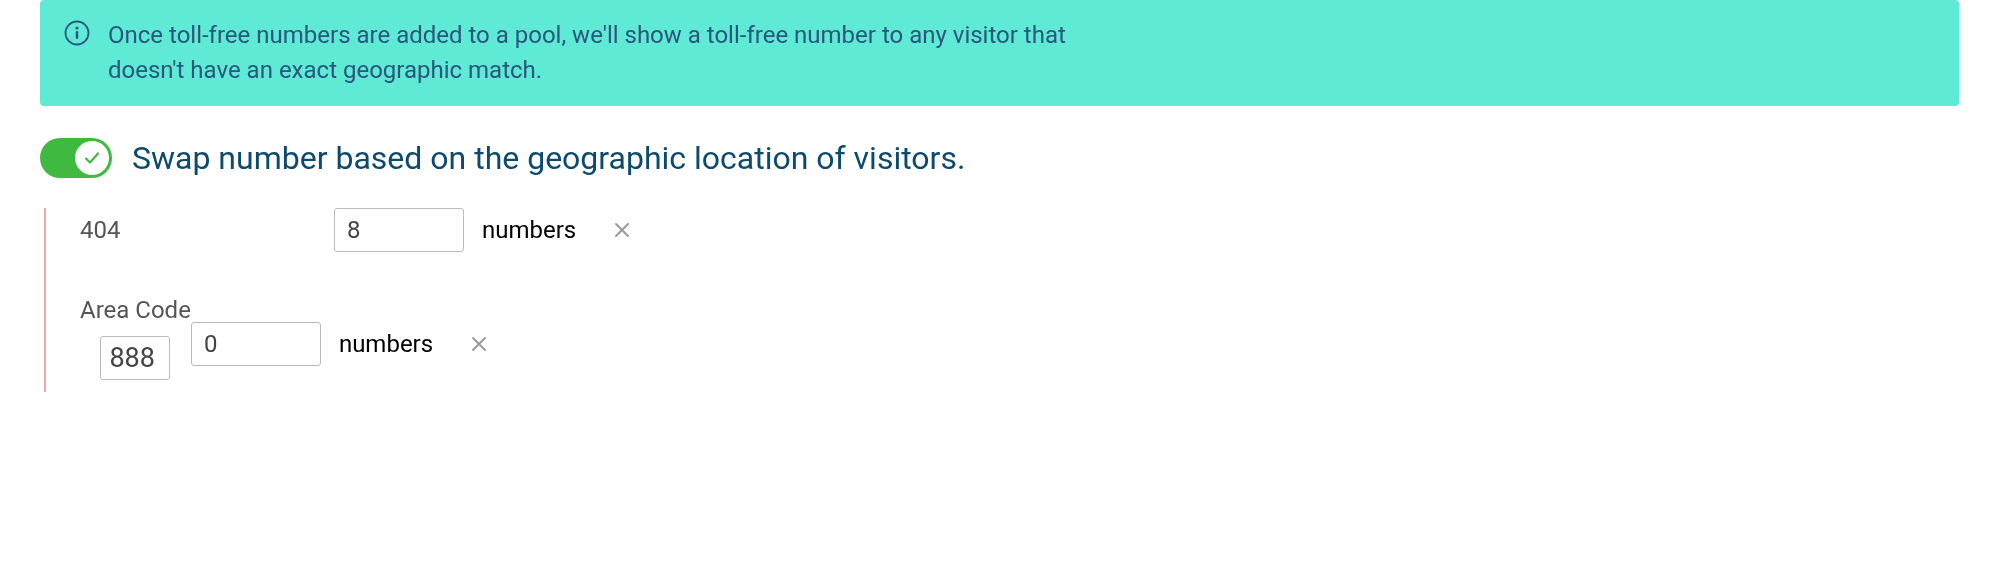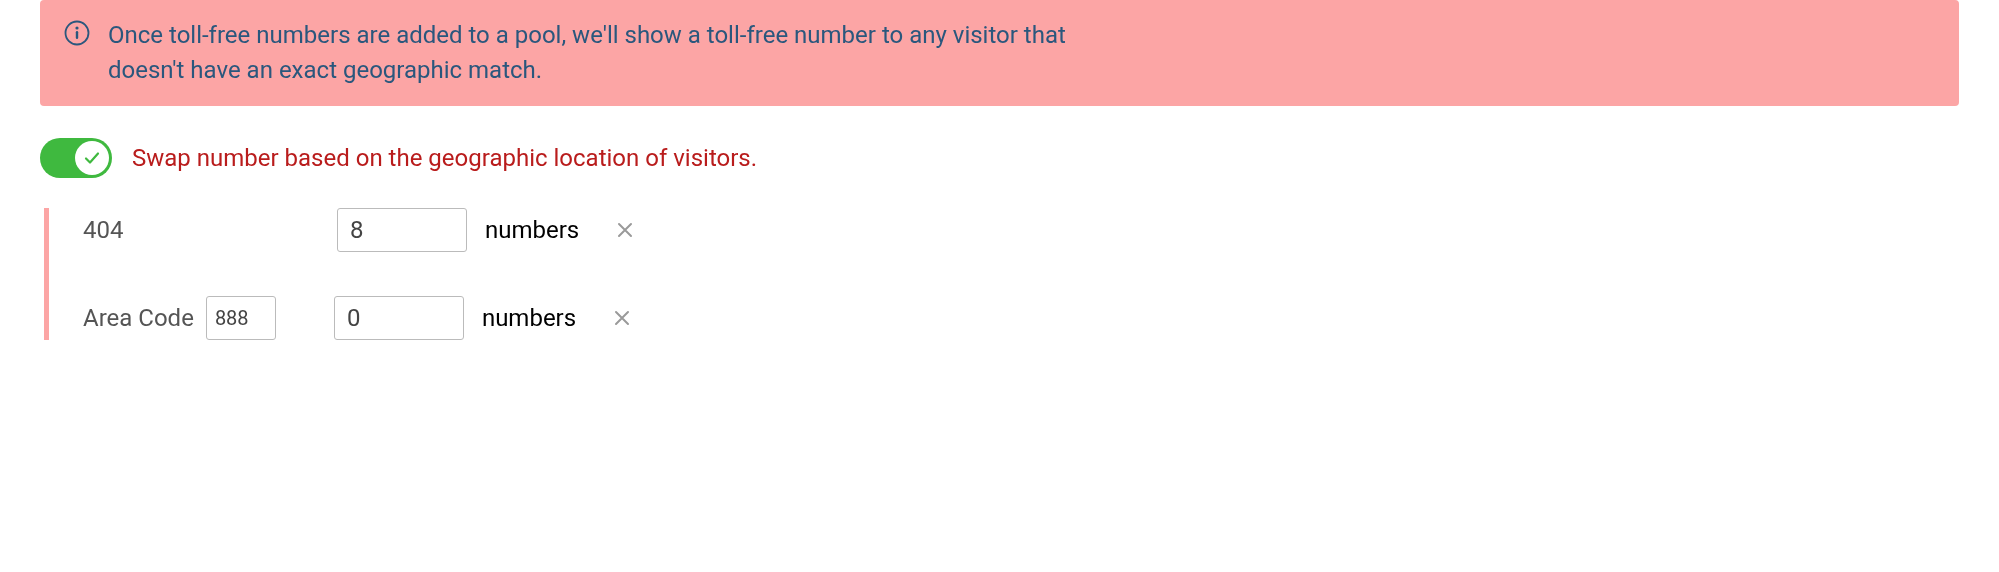--- a/index.html
+++ b/index.html
@@ -11,21 +11,21 @@
       font-family: -apple-system, BlinkMacSystemFont, "Segoe UI", Roboto, Helvetica, Arial, sans-serif;
       font-size: 22px;
       color: #444;
       background: #fff;
       padding: 0;
     }
     .container {
       padding: 0 40px;
     }
     .info-banner {
-      background: #fca5a5;
+      background: #5eead4;
       border-radius: 4px;
       padding: 18px 24px;
       display: flex;
       align-items: flex-start;
       gap: 18px;
       margin-bottom: 32px;
     }
     .info-icon-wrap {
       flex-shrink: 0;
       margin-top: 2px;
@@ -57,25 +57,25 @@
       top: 3px;
       width: 34px;
       height: 34px;
       background: #fff;
       border-radius: 50%;
       display: flex;
       align-items: center;
       justify-content: center;
     }
     .toggle-label {
-      color: #b91c1c;
-      font-size: 24px;
+      color: #0c4a6e;
+      font-size: 32px;
     }
     .rows-area {
-      border-left: 5px solid #fca5a5;
+      border-left: 2px solid #fca5a5;
       padding-left: 34px;
       margin-left: 4px;
     }
     .number-row {
       display: flex;
       align-items: center;
       gap: 0;
       margin-bottom: 44px;
     }
     .row-label-col {
@@ -85,30 +85,31 @@
       font-size: 24px;
       font-weight: 400;
     }
     .row-label-col.static {
       width: 254px;
     }
     .row-label-col.editable {
       display: flex;
       align-items: center;
       gap: 12px;
+      flex-direction: column;
     }
     .area-code-label {
       white-space: nowrap;
     }
     .area-code-input {
       width: 70px;
       height: 44px;
       border: 1px solid #bbb;
       border-radius: 3px;
-      font-size: 20px;
+      font-size: 27px;
       color: #444;
       padding: 0 8px;
       background: #fff;
       font-family: inherit;
     }
     .editable-spacer {
       width: 46px;
     }
     .count-input {
       width: 130px;

